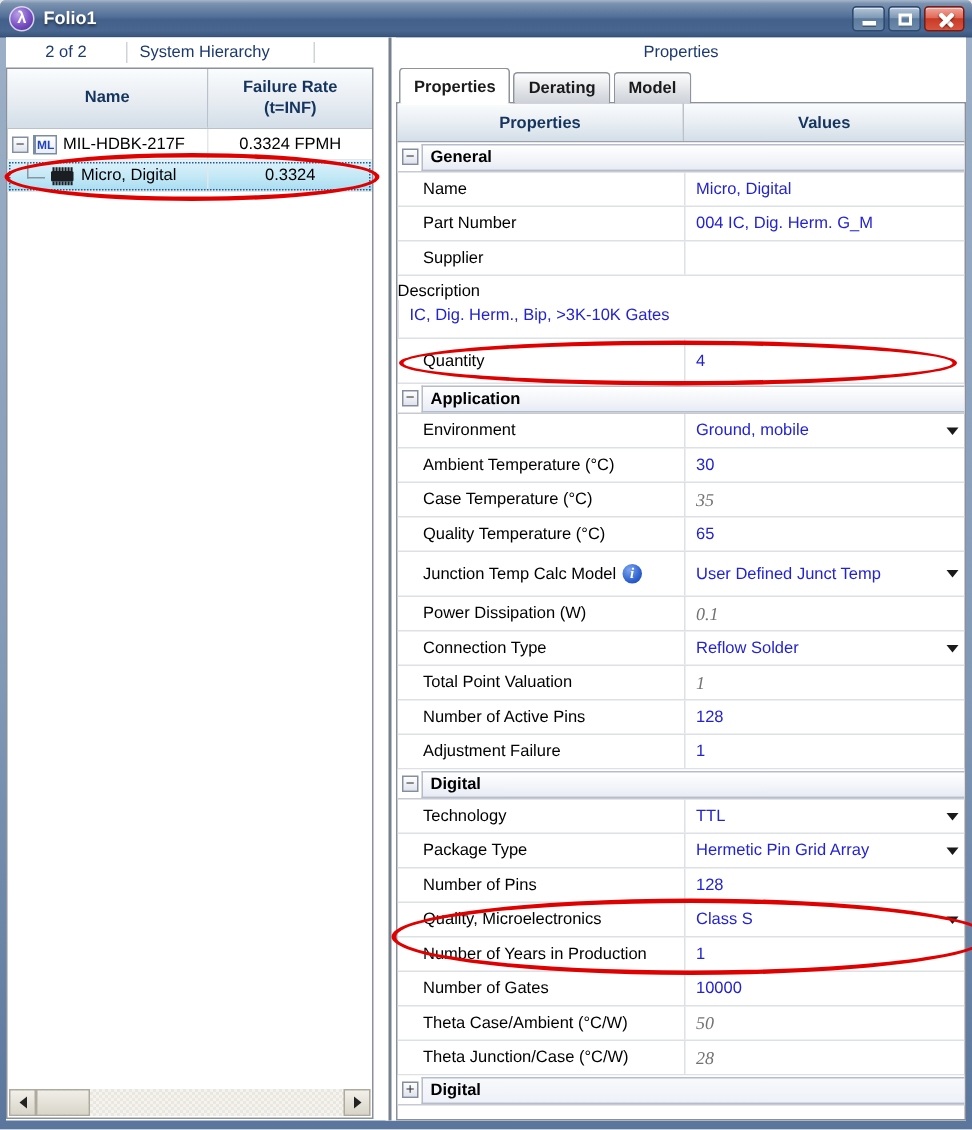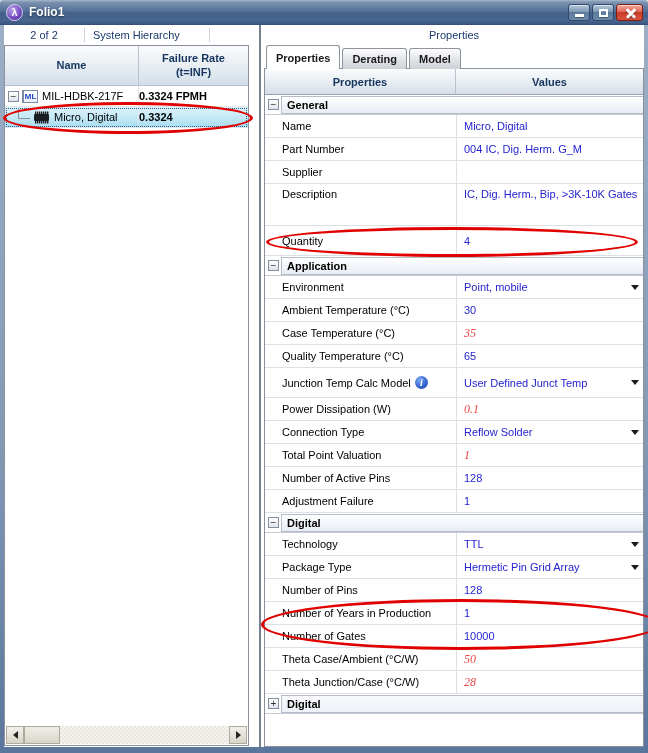--- a/index.html
+++ b/index.html
@@ -44,21 +44,21 @@
   .tree-box{position:absolute;left:0;top:20px;bottom:1px;width:245px;border:1px solid #8a919c;background:#fff;}
   .tree-header{display:flex;height:40px;border-bottom:1px solid #b9c2cc;}
   .tree-header .col{
     display:flex;align-items:center;justify-content:center;text-align:center;
     font-weight:bold;color:#15355e;background:linear-gradient(180deg,#fafcfd 0%,#e9eef3 50%,#d3dee8 100%);
     white-space:pre-line;line-height:1.25;}
   .col.name-col{width:134px;border-right:1px solid #b9c2cc;}
   .col.rate-col{flex:1;}
   .tree-row{display:flex;height:21px;align-items:center;border-bottom:1px solid #e4e7ea;cursor:pointer;}
   .tree-row .cell-name{width:134px;display:flex;align-items:center;height:100%;overflow:hidden;border-right:1px solid #e4e7ea;}
-  .tree-row .cell-rate{flex:1;font-weight:bold;}
+  .tree-row .cell-rate{flex:1;text-align:center;}
   .tree-row.selected{background:linear-gradient(180deg,#ddf2fb 0%,#c3e8f6 55%,#a9ddf1 100%);outline:1px dotted #2b5a8a;outline-offset:-2px;}
   .expander{width:11px;height:11px;border:1px solid #848ea0;background:linear-gradient(180deg,#fff,#dfe3ec);
     font-size:10px;line-height:9px;text-align:center;color:#333;display:inline-block;margin:0 3px 0 3px;cursor:pointer;flex:none;}
   .mlbadge{display:inline-block;flex:none;min-width:16px;height:13px;border:1px solid #7a8ca5;border-left:2px solid #7a8ca5;
     background:linear-gradient(180deg,#ffffff,#e8eefb);color:#2244bb;font-weight:bold;font-size:8px;line-height:11px;text-align:center;margin-right:4px;}
   .branch{display:inline-block;width:12px;height:11px;border-left:1px solid #8b93a0;border-bottom:1px solid #8b93a0;
     margin:0 3px 0 13px;position:relative;top:-4px;flex:none;}
   .chip-icon{flex:none;margin-right:4px;display:inline-flex;}
   
   .hscroll{position:absolute;left:1px;right:1px;bottom:1px;height:18px;
@@ -87,28 +87,28 @@
   .hcell.hprops{width:191px;border-right:1px solid #b9c2cc;}
   .hcell.hvals{flex:1;}
   .sec-row{display:flex;align-items:center;height:20px;border-bottom:1px solid #c6cad3;background:#fff;}
   .sec-row .expander{margin:0 2px 0 3px;}
   .sec-label{flex:1;height:18px;display:flex;align-items:center;padding-left:5px;font-weight:bold;
     background:linear-gradient(180deg,#ffffff 0%,#f2f4f9 60%,#e7ebf4 100%);
     border:1px solid #b6bcc9;border-right:none;}
   .sec-row.collapsed .sec-label{background:linear-gradient(180deg,#f8f9fc,#eef1f8);}
   .prop-row{display:flex;height:23px;border-bottom:1px solid #dde0e4;align-items:stretch;}
   .prop-row.med{height:30px;}
-  .prop-row.tall{height:42px;}
+  .prop-row.tall{height:42px;flex-direction:column;}
   .gutter{width:17px;flex:none;}
   .plabel{width:174px;flex:none;display:flex;align-items:center;color:#000;overflow:hidden;white-space:nowrap;}
   .prop-row.tall .plabel{align-items:flex-start;padding-top:4px;}
   .pvalue{flex:1;display:flex;align-items:center;border-left:1px solid #dde0e4;padding:0 4px 0 7px;
     color:#2424cf;position:relative;cursor:text;overflow:hidden;white-space:nowrap;}
   .prop-row.tall .pvalue{align-items:flex-start;padding-top:4px;}
-  .pvalue.inherited{color:#ef4444;font-style:italic;font-family:"Liberation Serif","DejaVu Serif",serif;font-size:12px;}
+  .pvalue.inherited{color:#737373;font-style:italic;font-family:"Liberation Serif","DejaVu Serif",serif;font-size:12px;}
   .vtext{flex:1;}
   .dd{width:0;height:0;border-left:4px solid transparent;border-right:4px solid transparent;border-top:5px solid #1a1a1a;
     margin-left:4px;flex:none;cursor:pointer;}
   .info{flex:none;width:13px;height:13px;border-radius:50%;margin-left:4px;
     background:radial-gradient(circle at 35% 30%,#7da6ee,#2f62cf 60%,#1b3f9e);color:#fff;
     font-family:"Liberation Serif",serif;font-style:italic;font-weight:bold;font-size:10px;
     display:inline-flex;align-items:center;justify-content:center;cursor:pointer;}
   
   .ellipse{position:absolute;border:3px solid #e00000;border-radius:50%;pointer-events:none;z-index:50;}
   .e-tree{left:3px;top:102px;width:250px;height:32px;}
@@ -267,21 +267,21 @@
             <div class="sec-row">
               <span class="expander">−</span>
               <span class="sec-label">Application</span>
             </div>
             <div class="prop-row">
               <span class="gutter"></span>
               <span class="plabel">
                 <span>Environment</span>
               </span>
               <span class="pvalue">
-                <span class="vtext">Point, mobile</span>
+                <span class="vtext">Ground, mobile</span>
                 <span class="dd"></span>
               </span>
             </div>
             <div class="prop-row">
               <span class="gutter"></span>
               <span class="plabel">
                 <span>Ambient Temperature (°C)</span>
               </span>
               <span class="pvalue">
                 <span class="vtext">30</span>
@@ -386,20 +386,30 @@
                 <span class="dd"></span>
               </span>
             </div>
             <div class="prop-row">
               <span class="gutter"></span>
               <span class="plabel">
                 <span>Number of Pins</span>
               </span>
               <span class="pvalue">
                 <span class="vtext">128</span>
+              </span>
+            </div>
+            <div class="prop-row">
+              <span class="gutter"></span>
+              <span class="plabel">
+                <span>Quality, Microelectronics</span>
+              </span>
+              <span class="pvalue">
+                <span class="vtext">Class S</span>
+                <span class="dd"></span>
               </span>
             </div>
             <div class="prop-row">
               <span class="gutter"></span>
               <span class="plabel">
                 <span>Number of Years in Production</span>
               </span>
               <span class="pvalue">
                 <span class="vtext">1</span>
               </span>

